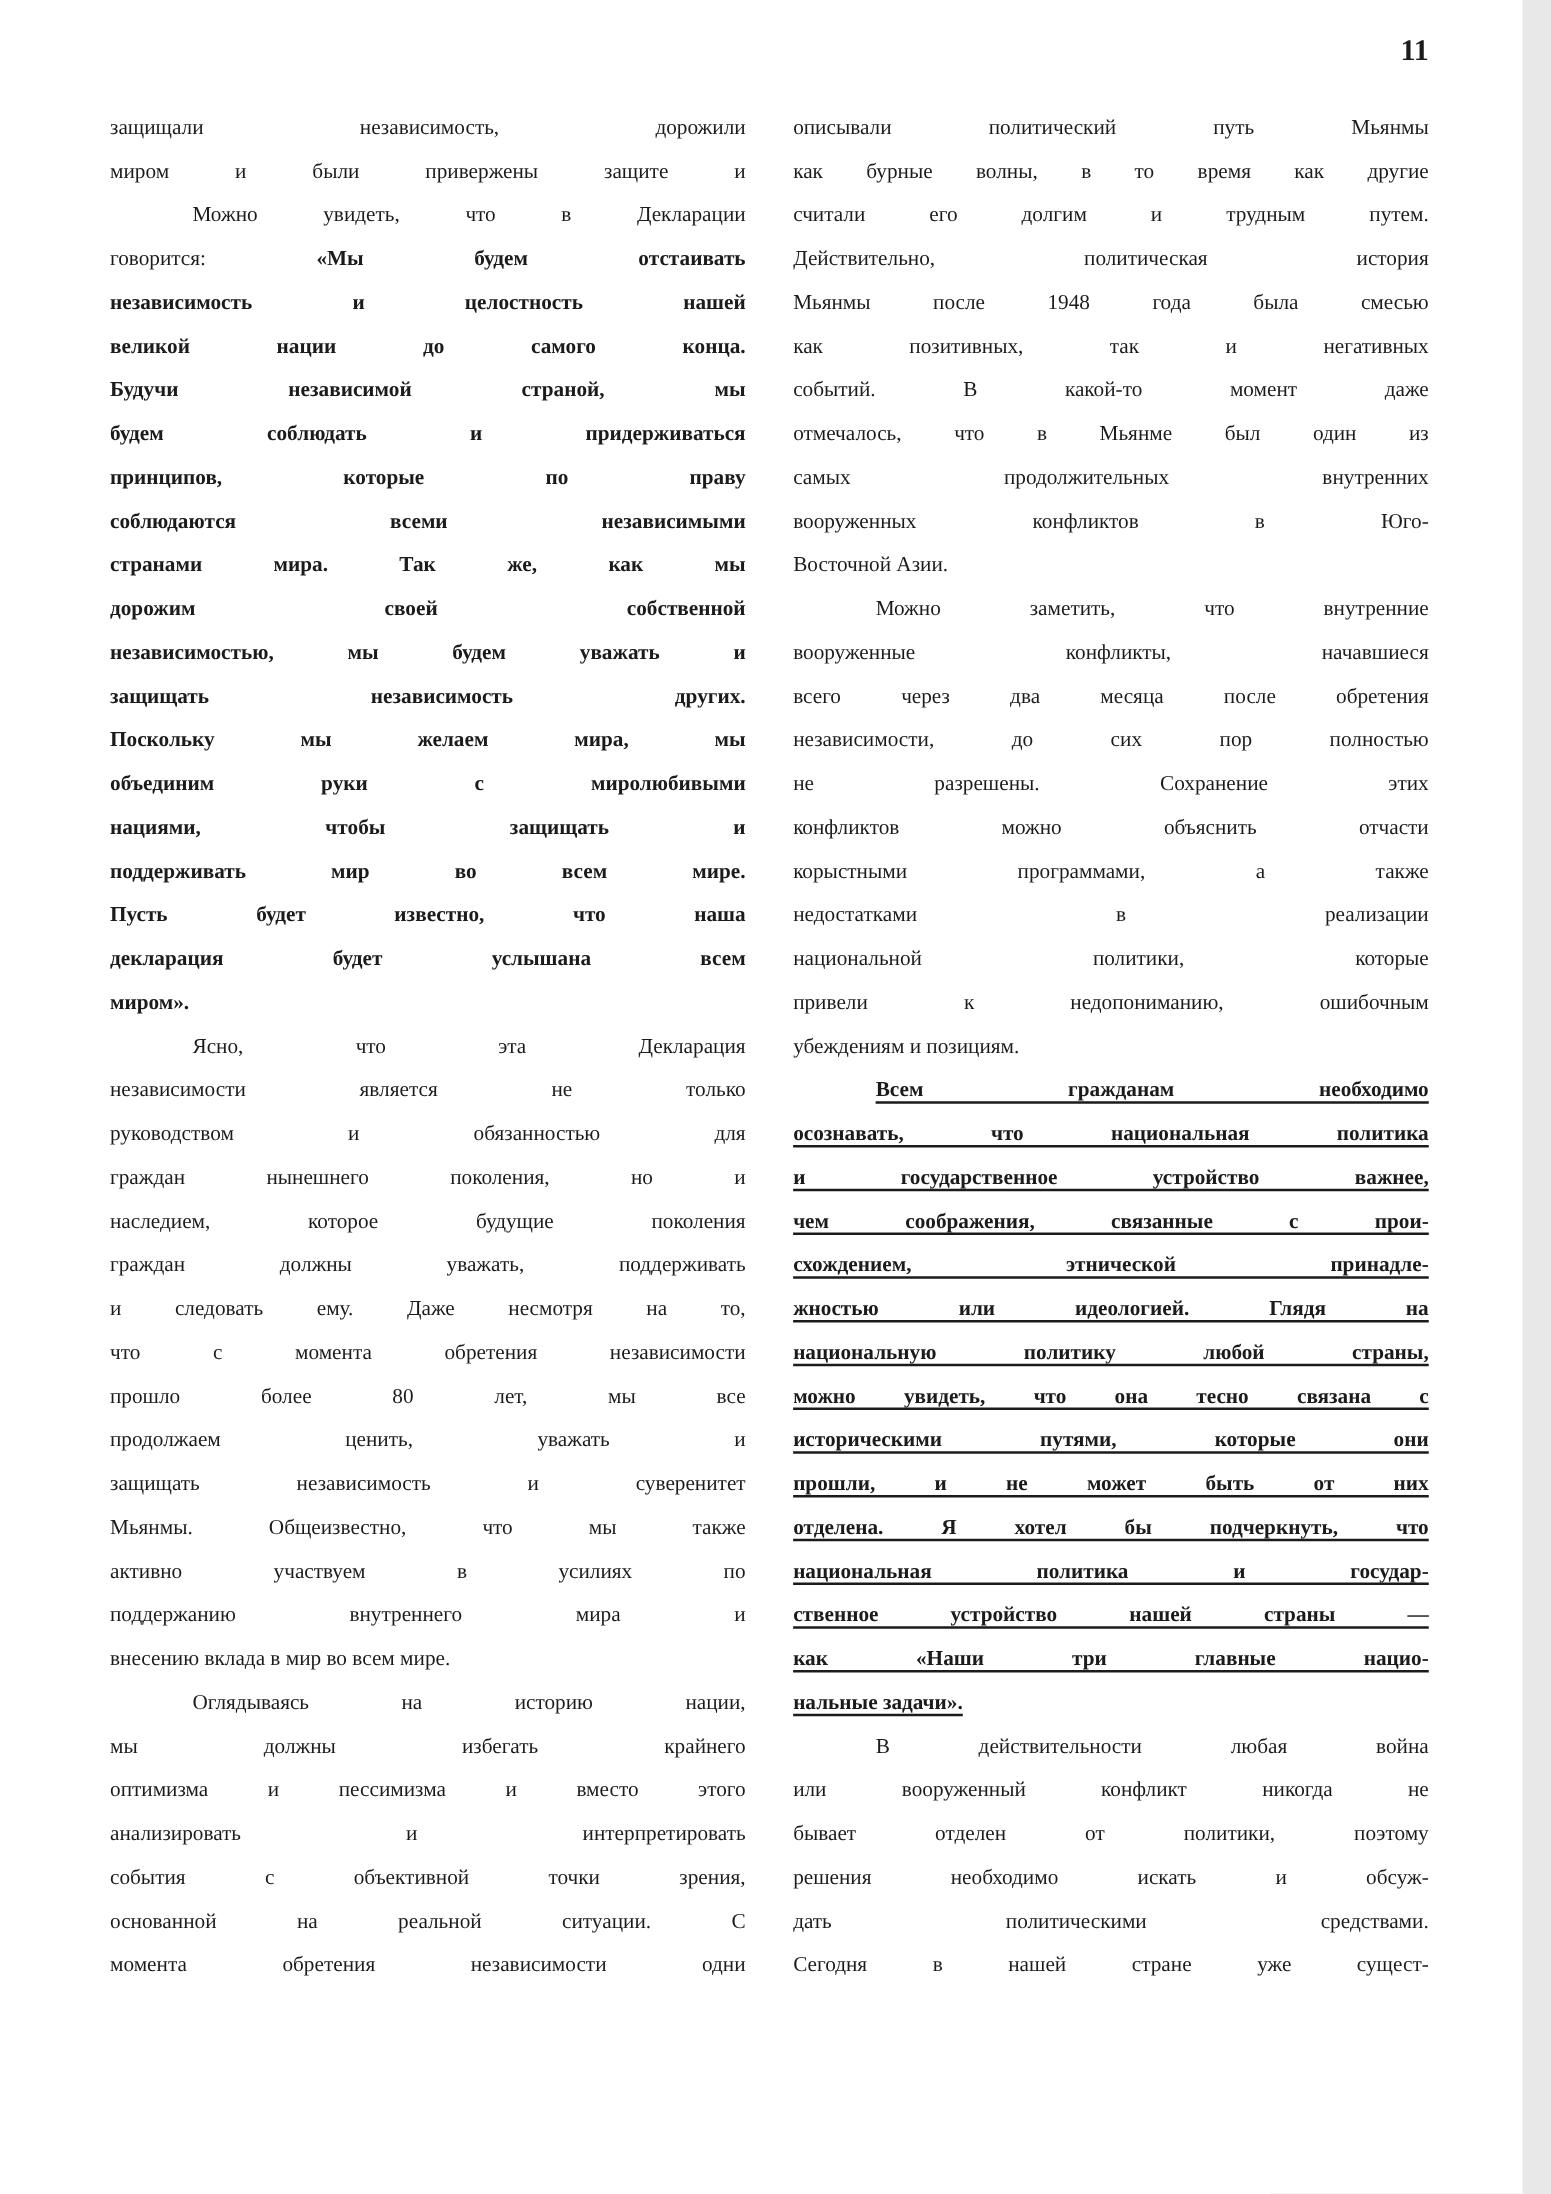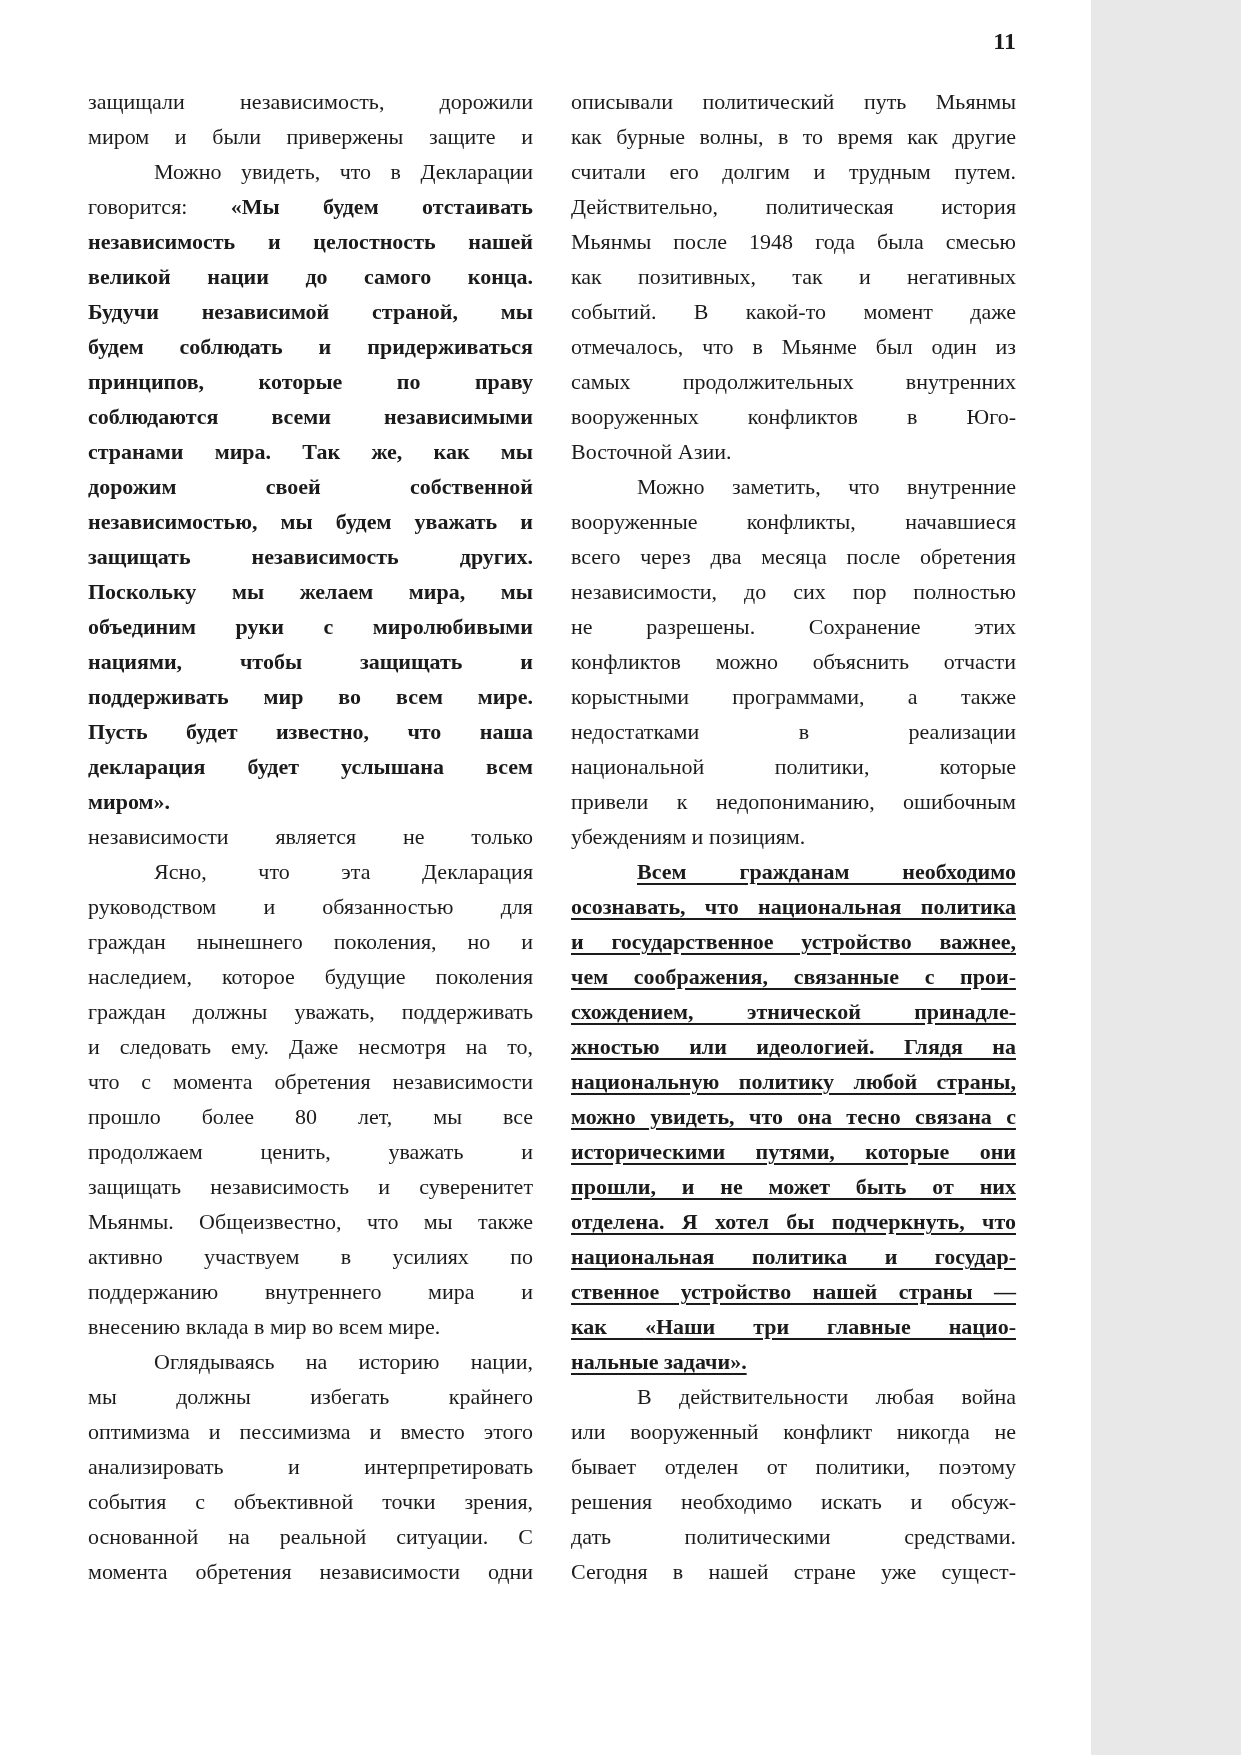--- a/index.html
+++ b/index.html
@@ -1,25 +1,25 @@
 <!DOCTYPE html>
 <html><head>
 <meta charset="utf-8">
 <style>
   html,body{margin:0;padding:0;background:#e8e8e8;}
   .page{
-    width:1091px;height:1755px;background:#ffffff;box-sizing:border-box;
+    width:1218px;height:1755px;background:#ffffff;box-sizing:border-box;
     padding:26px 75px 0 88px;overflow:hidden;position:relative;
     font-family:"Liberation Serif","DejaVu Serif",serif;color:#1b1b1b;
   }
   .pageno{
     text-align:right;font-weight:bold;font-size:24px;line-height:30px;
   }
   .cols{display:flex;gap:38px;margin-top:28px;}
-  .col{width:520px;font-size:22px;line-height:35px;}
+  .col{width:520px;font-size:17px;line-height:35px;}
   .line{
     text-align:justify;text-align-last:justify;
   }
   .line.last{text-align-last:left;}
   .line.indent{text-indent:66px;}
   .s-n{font-weight:normal;}
   .s-b{font-weight:bold;}
   .s-u{text-decoration:underline;text-decoration-thickness:2px;text-underline-offset:4px;font-weight:bold;}
   .s-bu{font-weight:bold;text-decoration:underline;text-decoration-thickness:2px;text-underline-offset:4px;}
 </style>
@@ -44,22 +44,22 @@
         <div class="line"><span class="s-b">дорожим своей собственной</span></div>
         <div class="line"><span class="s-b">независимостью, мы будем уважать и</span></div>
         <div class="line"><span class="s-b">защищать независимость других.</span></div>
         <div class="line"><span class="s-b">Поскольку мы желаем мира, мы</span></div>
         <div class="line"><span class="s-b">объединим руки с миролюбивыми</span></div>
         <div class="line"><span class="s-b">нациями, чтобы защищать и</span></div>
         <div class="line"><span class="s-b">поддерживать мир во всем мире.</span></div>
         <div class="line"><span class="s-b">Пусть будет известно, что наша</span></div>
         <div class="line"><span class="s-b">декларация будет услышана всем</span></div>
         <div class="line last"><span class="s-b">миром».</span></div>
+        <div class="line indent"><span class="s-n">Ясно, что эта Декларация</span></div>
         <div class="line"><span class="s-n">независимости является не только</span></div>
-        <div class="line indent"><span class="s-n">Ясно, что эта Декларация</span></div>
         <div class="line"><span class="s-n">руководством и обязанностью для</span></div>
         <div class="line"><span class="s-n">граждан нынешнего поколения, но и</span></div>
         <div class="line"><span class="s-n">наследием, которое будущие поколения</span></div>
         <div class="line"><span class="s-n">граждан должны уважать, поддерживать</span></div>
         <div class="line"><span class="s-n">и следовать ему. Даже несмотря на то,</span></div>
         <div class="line"><span class="s-n">что с момента обретения независимости</span></div>
         <div class="line"><span class="s-n">прошло более 80 лет, мы все</span></div>
         <div class="line"><span class="s-n">продолжаем ценить, уважать и</span></div>
         <div class="line"><span class="s-n">защищать независимость и суверенитет</span></div>
         <div class="line"><span class="s-n">Мьянмы. Общеизвестно, что мы также</span></div>

